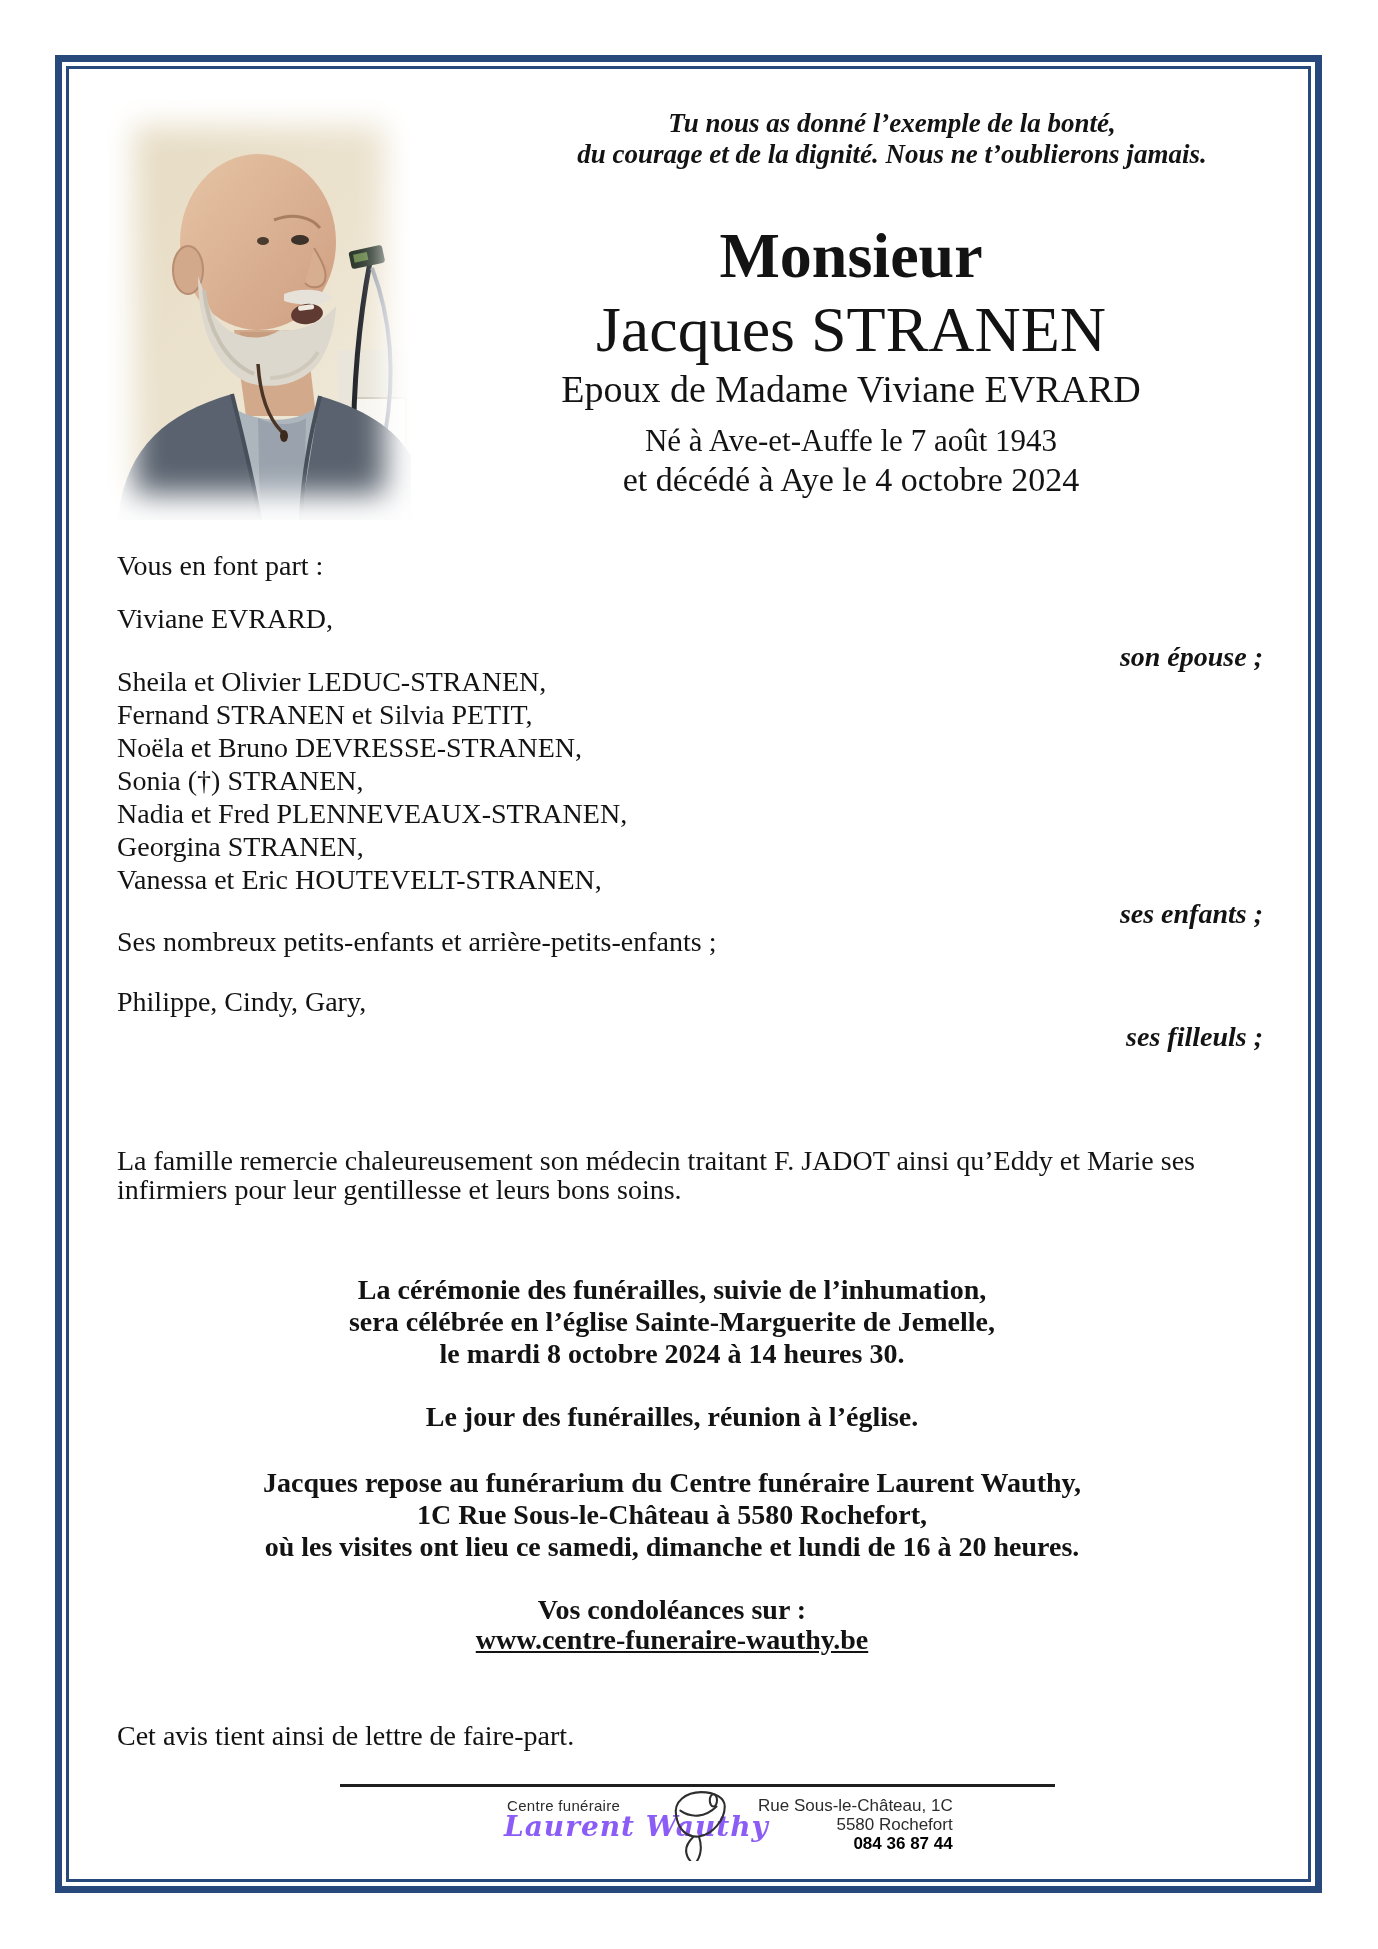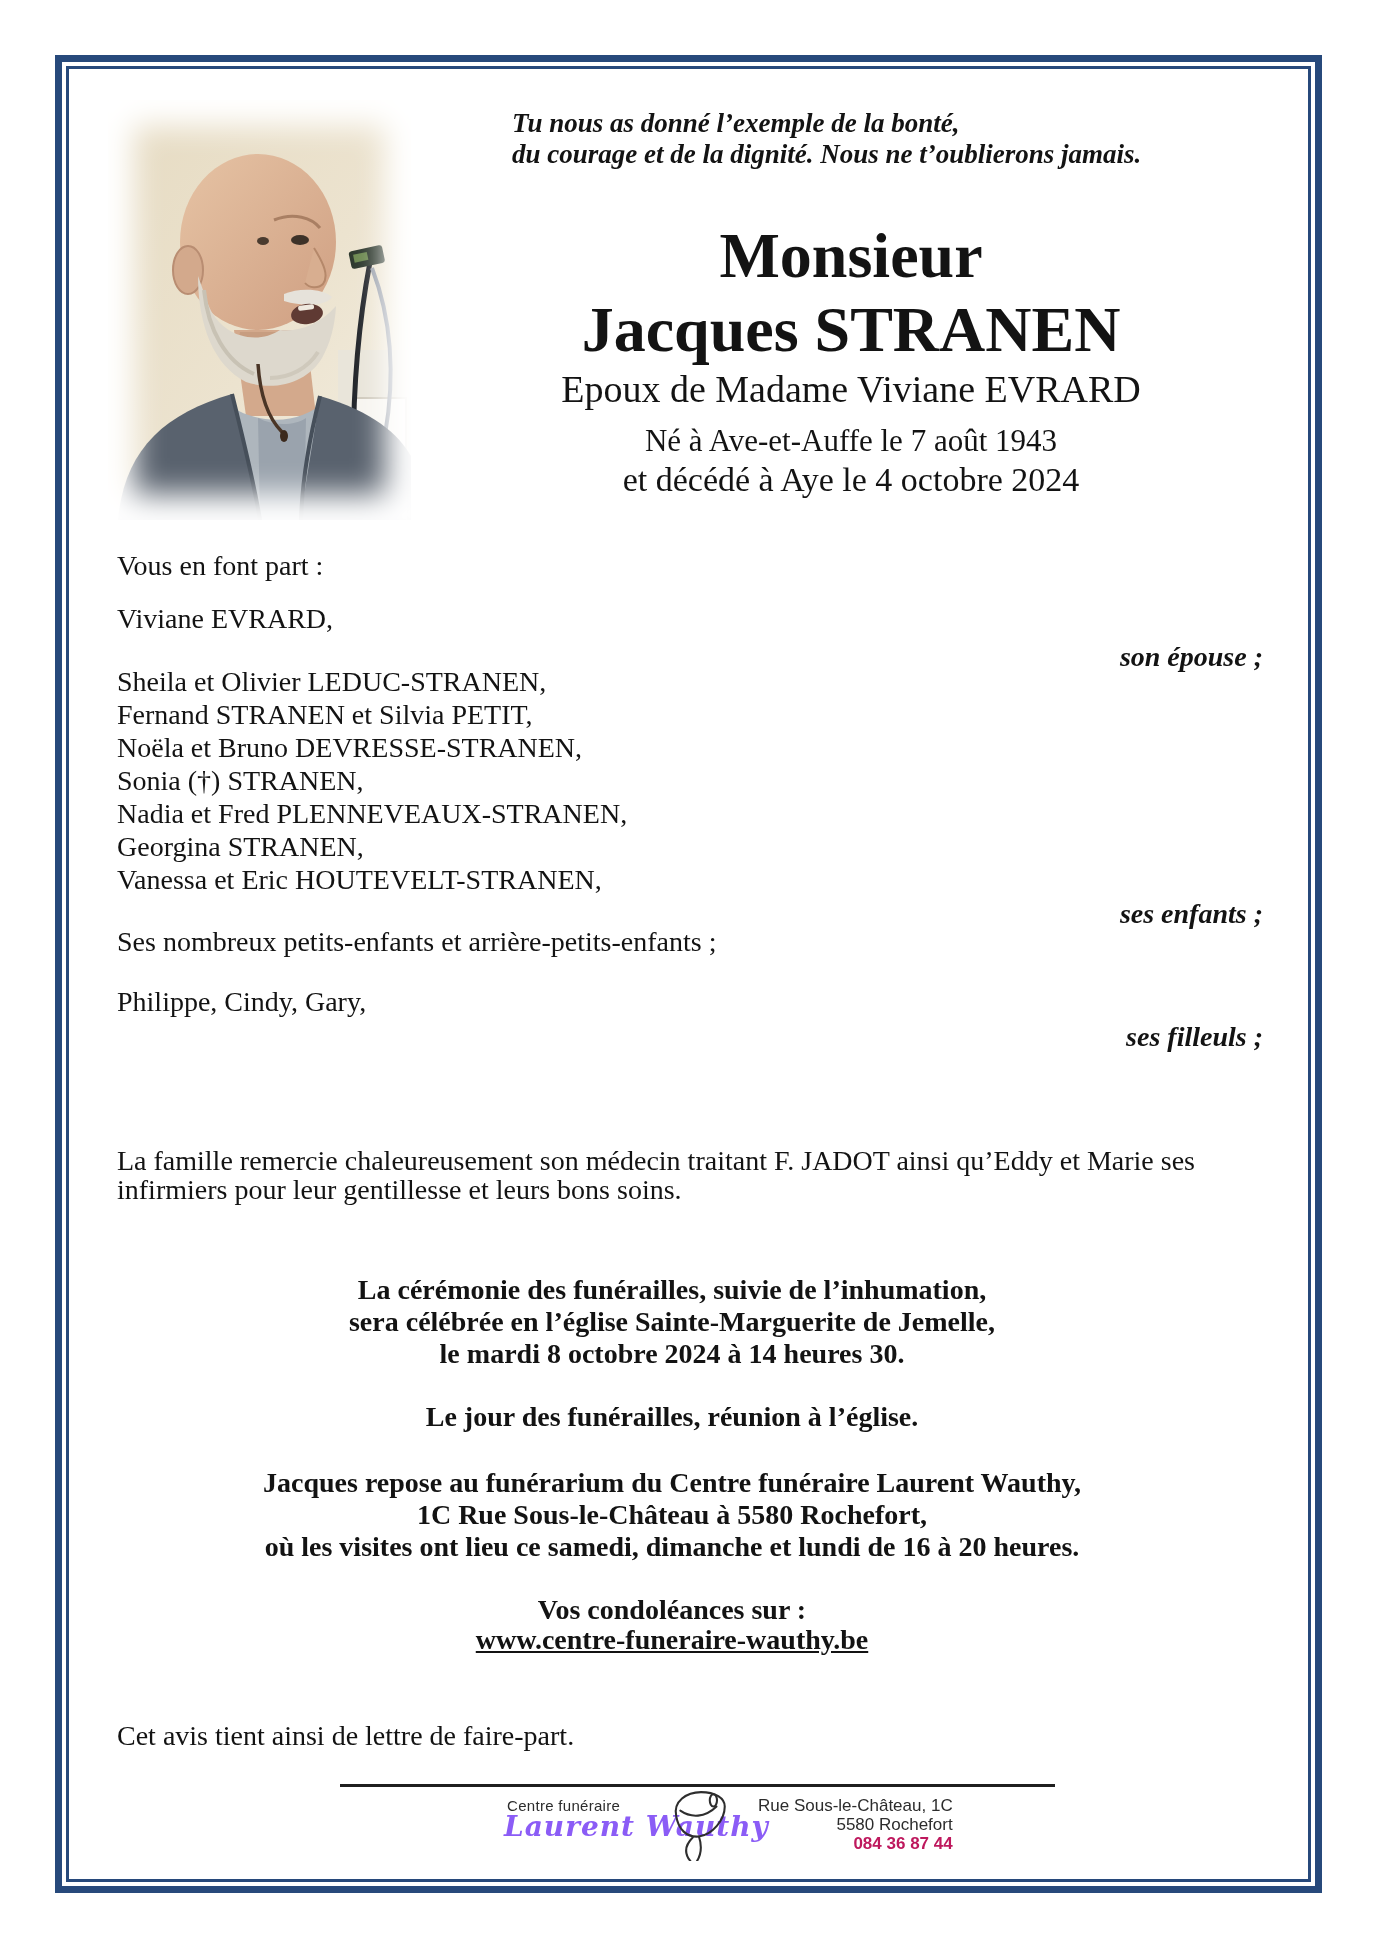--- a/index.html
+++ b/index.html
@@ -33,28 +33,28 @@
     position:absolute; left:108px; top:100px; width:303px; height:420px;
   }
   .photo svg{display:block;width:100%;height:100%;}
   .photo::after{
     content:""; position:absolute; inset:-2px;
     box-shadow: inset 0 0 30px 28px #ffffff;
   }
 
   .quote{
     position:absolute; top:108px; right:106px; width:760px;
-    text-align:left;
+    text-align:center;
     font-size:27px; line-height:31px;
     font-weight:bold; font-style:italic;
   }
 
   .head-center{ left:430px; width:842px; text-align:center; }
   .honorific{ top:222px; font-size:64px; font-weight:bold; line-height:1.05; }
-  .deceased { top:296px; font-size:64px; font-weight:bold; line-height:1.05; }
+  .deceased { top:296px; font-size:64px; font-weight:normal; line-height:1.05; }
   .spouse-line{ top:369px; font-size:38px; line-height:1.1; }
   .birth-line { top:424px; font-size:31px; line-height:1.1; }
   .death-line { top:461px; font-size:34px; line-height:1.1; }
 
   .body-text{ font-size:28px; line-height:33px; }
   .left-col{ left:117px; }
   .rel-label{
     right:115px; text-align:right;
     font-size:28px; font-weight:bold; font-style:italic;
   }
@@ -68,21 +68,21 @@
   .footer-rule{ left:340px; top:1784px; width:715px; height:3px; background:#1f1f1f; }
   .footer-sans{ font-family:"Liberation Sans", sans-serif; color:#2c2c2c;text-align:right; }
   .brand-small{ left:507px; top:1797px; font-size:15px; letter-spacing:0.3px; }
   .brand-name{
     left:504px; top:1810px; font-size:28px;
     font-family:"DejaVu Serif", serif; font-style:italic; font-weight:bold;
     color:#8b5cf6; letter-spacing:1px;
   }
   .lily{ left:670px; top:1789px; width:62px; height:68px; }
   .addr{ left:758px; top:1796px; font-size:17px; line-height:19px; }
-  .addr .phone{ font-weight:bold; color:#be185d; }
+  .addr .phone{ font-weight:bold; color:#000000; }
 </style>
 </head>
 <body>
 
 <div id="page">
 
   <div class="frame-outer">
     <div class="frame-inner"></div>
   </div>
 

